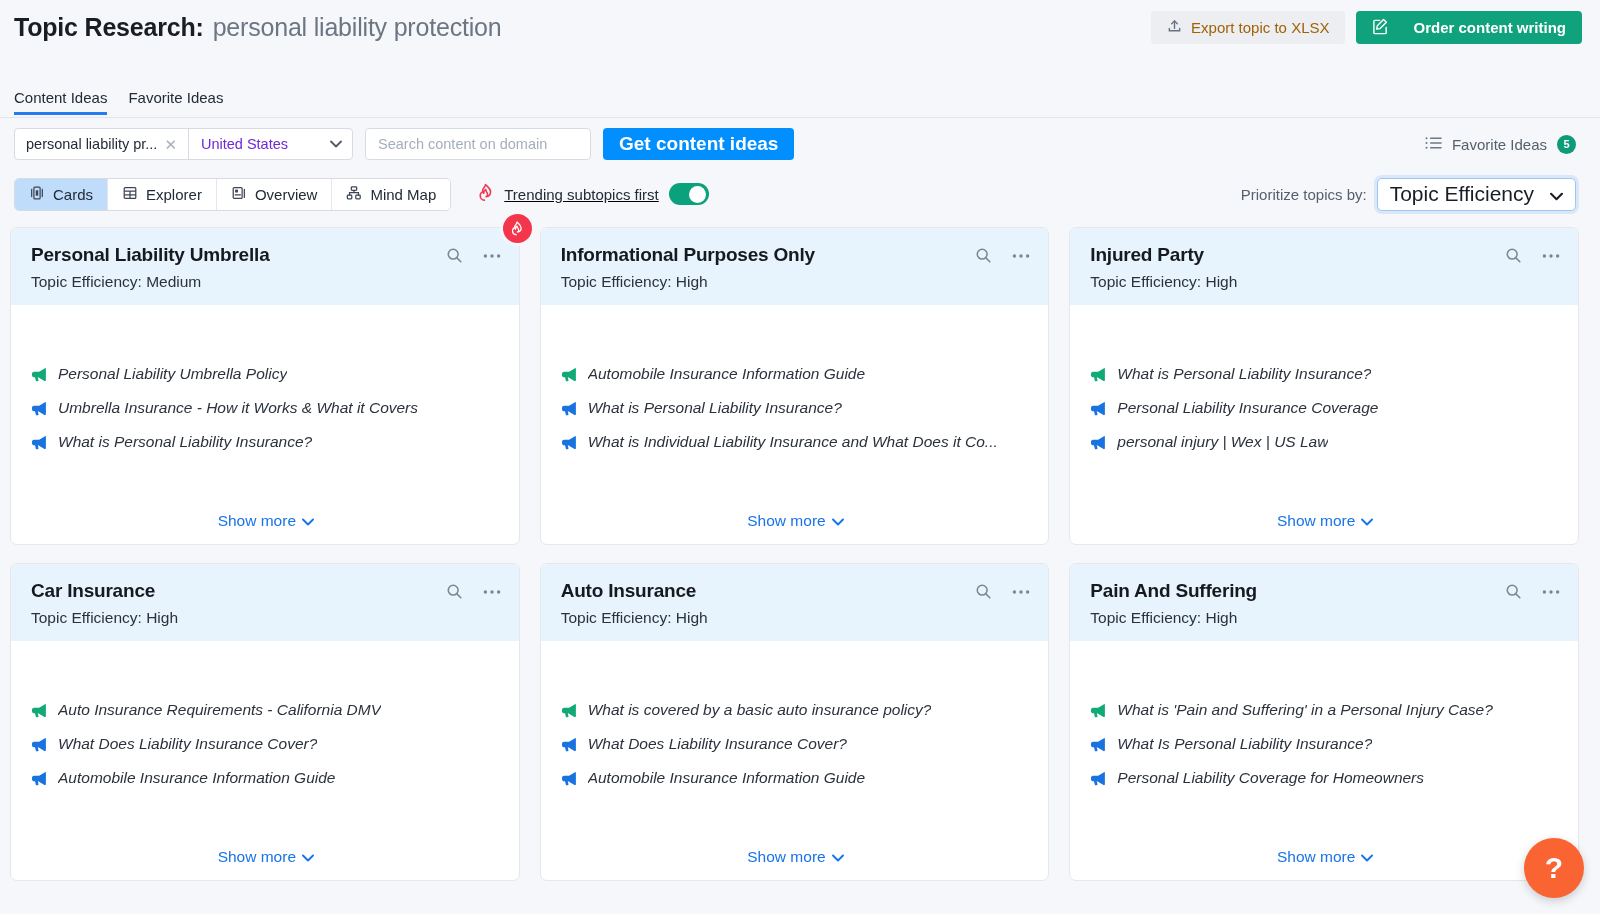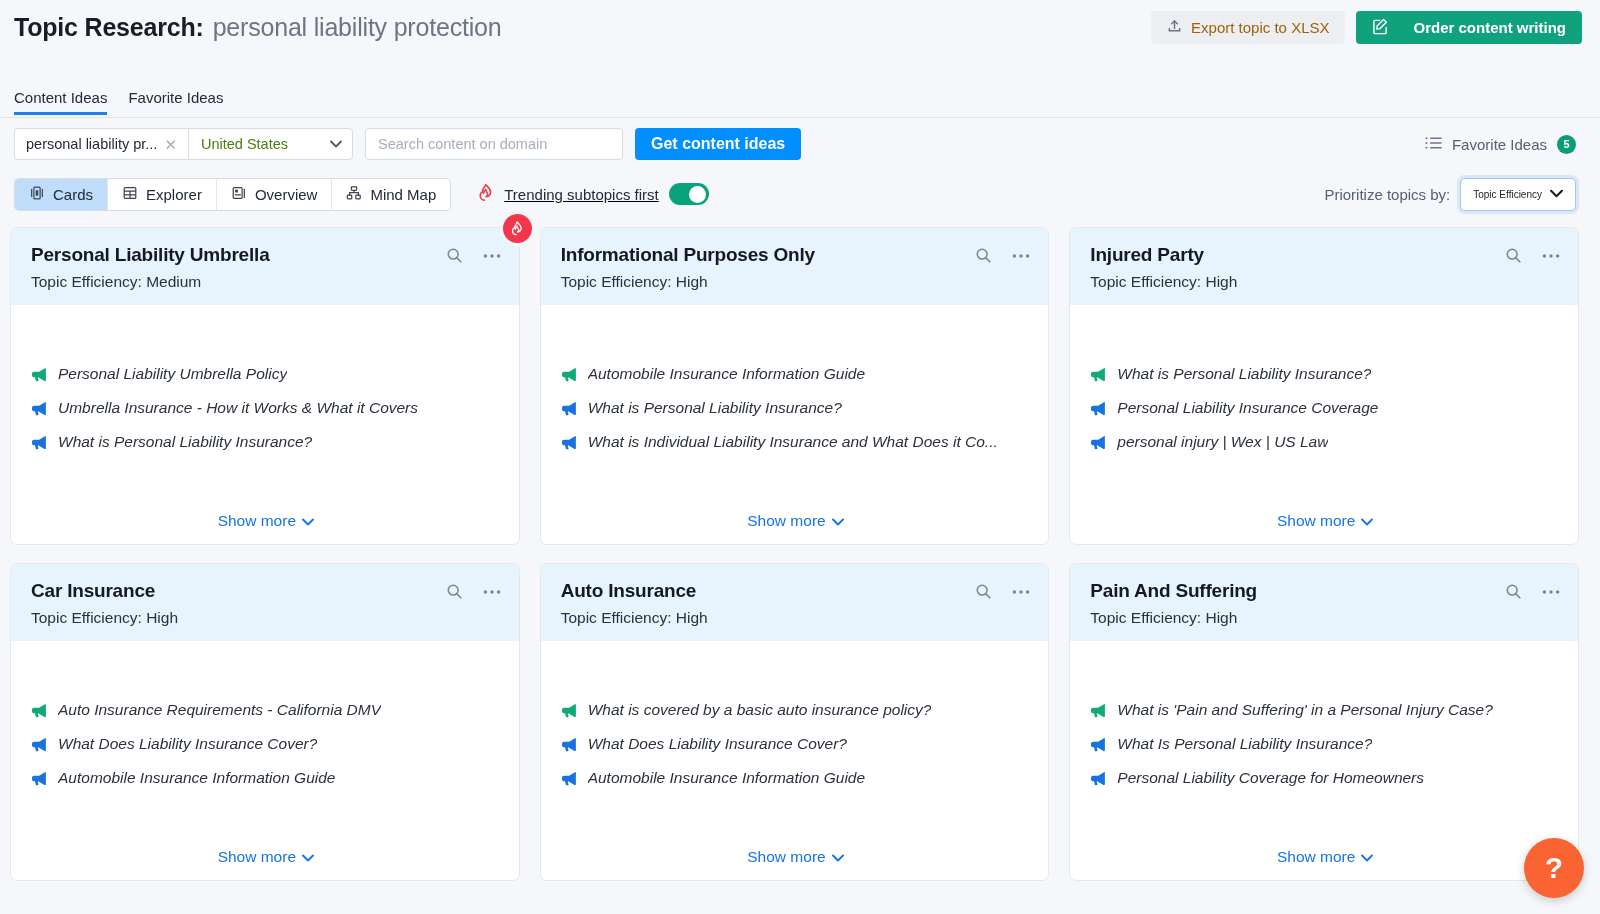--- a/index.html
+++ b/index.html
@@ -119,46 +119,46 @@
   .kw-clear {
     color: #a5aebb;
     font-size: 15px;
     cursor: pointer;
     line-height: 1;
   }
   .kw-country {
     display: flex; align-items: center; gap: 42px;
     padding: 0 10px 0 12px;
     font-size: 14.5px;
-    color: #4d7c0f;
+    color: #6d28d9;
     cursor: pointer;
     white-space: nowrap;
   }
   .chev { color: #50586a; font-size: 11px; }
   .domain-input {
-    width: 258px; height: 32px;
+    width: 226px; height: 32px;
     margin-left: 12px;
     background: #fff;
     border: 1px solid #d7dce2;
     border-radius: 4px;
     padding: 0 12px;
     font-size: 14.5px;
     font-family: inherit;
     color: #222b36;
   }
   .domain-input::placeholder { color: #a5aebb; }
   .btn-getideas {
     height: 32px;
     margin-left: 12px;
     padding: 0 16px;
     background: #018fff;
     border: none;
     border-radius: 4px;
     color: #fff;
-    font-size: 16px;
+    font-size: 19px;
     font-weight: bold;
     font-family: inherit;
     cursor: pointer;
     white-space: nowrap;
   }
   .fav-link {
     margin-left: auto;
     display: flex; align-items: center; gap: 10px;
     font-size: 15px;
     color: #555f6d;
@@ -227,28 +227,28 @@
     border-radius: 50%;
     background: #fff;
   }
   .prioritize {
     margin-left: auto;
     display: flex; align-items: center; gap: 10px;
     padding-right: 10px;
   }
   .prioritize-label { font-size: 15px; color: #555f6d; white-space: nowrap; }
   .prioritize-select {
-    display: flex; align-items: center; gap: 8px;
+    display: flex; align-items: center; gap: 16px;
     height: 33px;
     padding: 0 12px;
     background: #fff;
     border: 1px solid #9ec7f7;
     border-radius: 5px;
     box-shadow: 0 0 0 3px rgba(158,199,247,0.32);
-    font-size: 10px;
+    font-size: 21px;
     color: #191d24;
     cursor: pointer;
     white-space: nowrap;
   }
 
   
   .grid {
     display: grid;
     grid-template-columns: repeat(3, 1fr);
     gap: 18px 20px;

